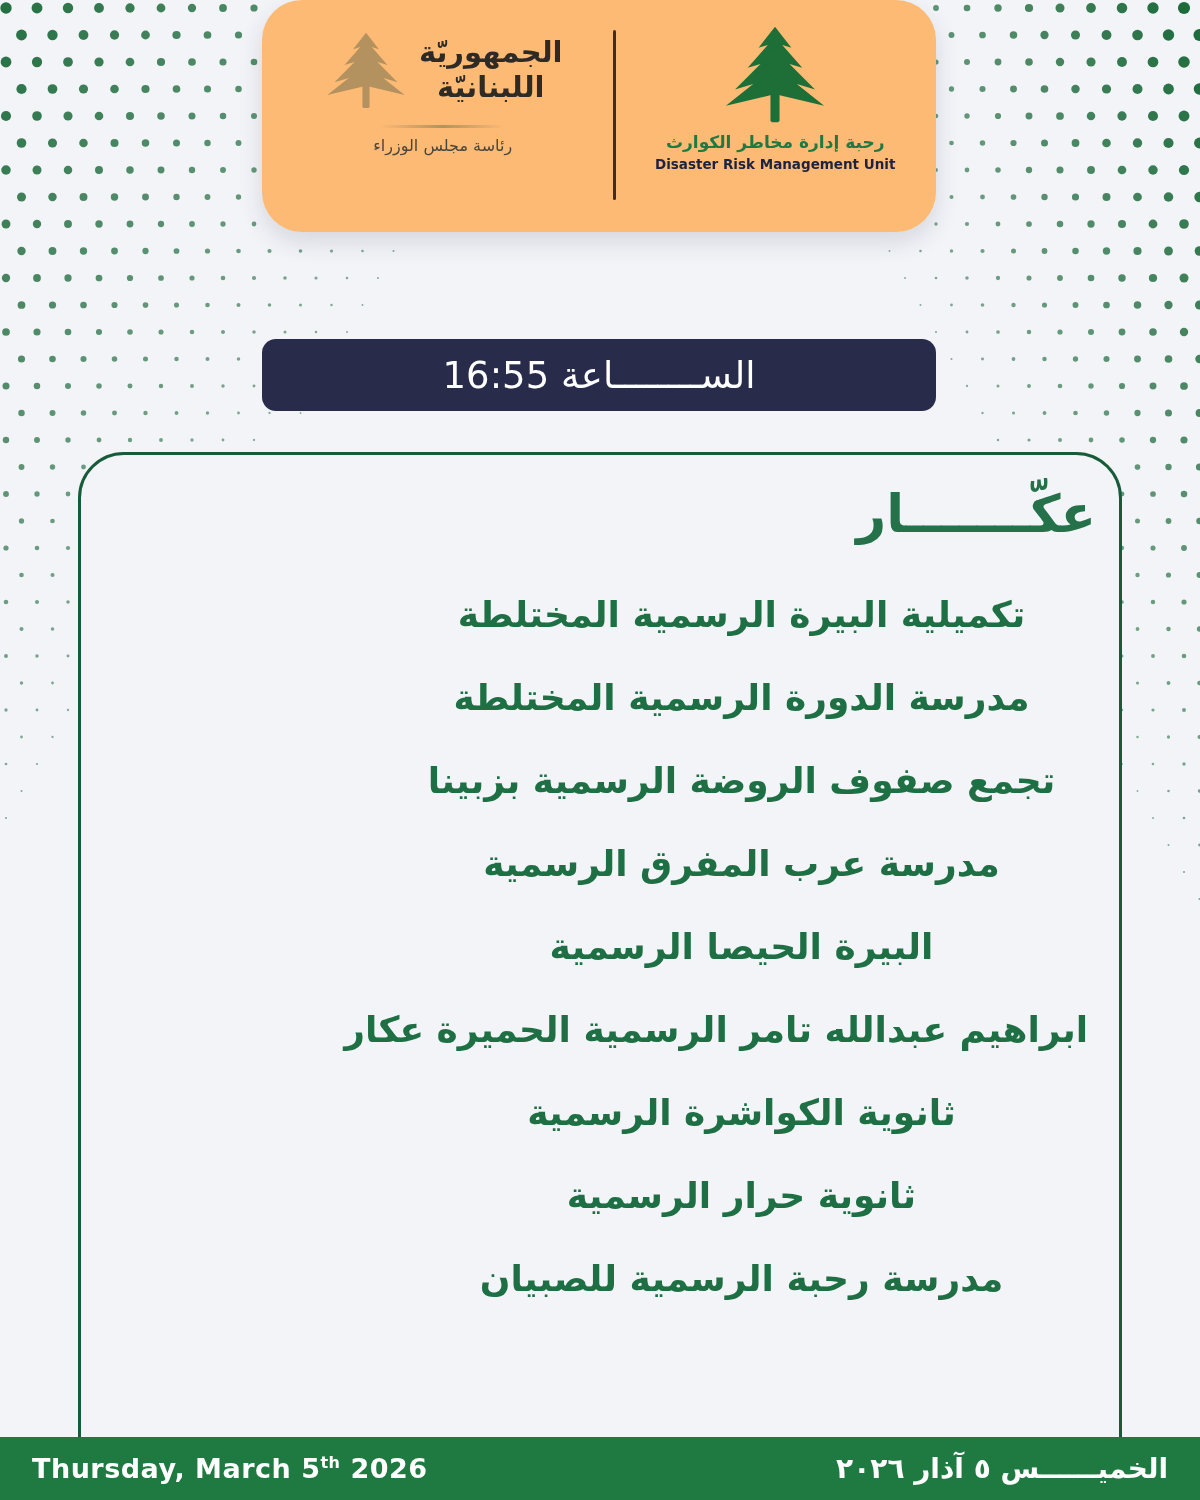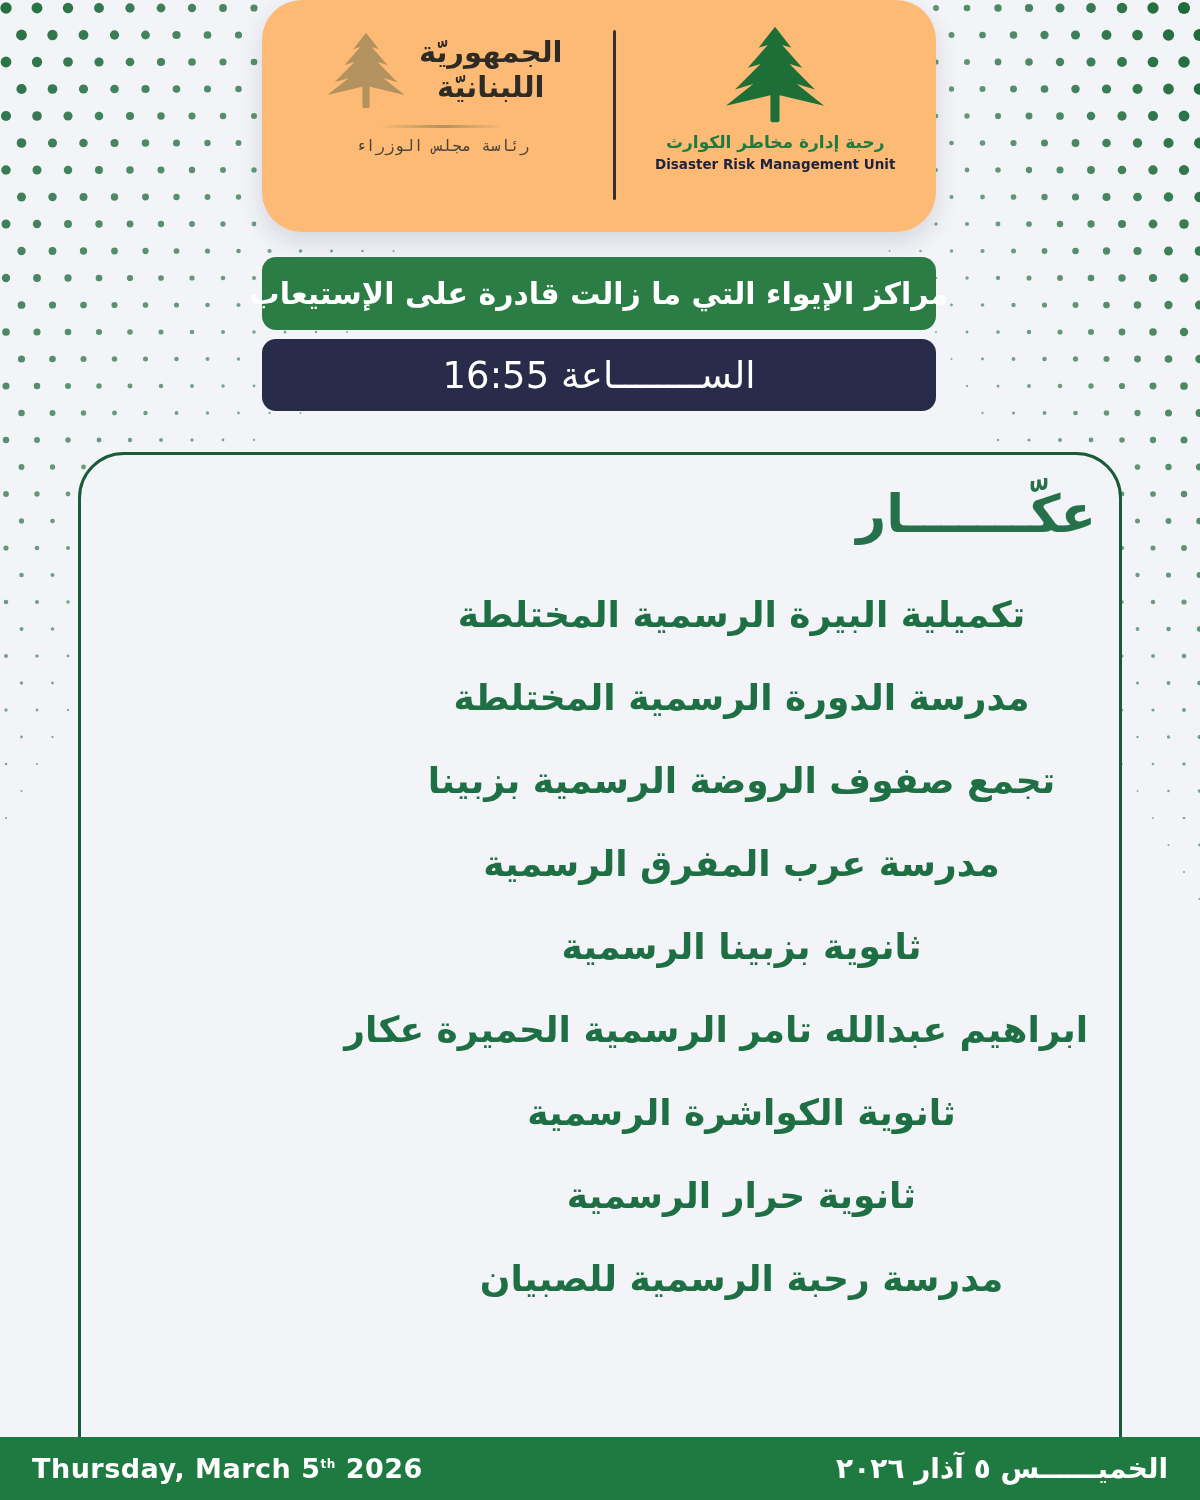--- a/index.html
+++ b/index.html
@@ -15,21 +15,21 @@
 
   
   .card{position:absolute;left:262px;top:0;width:674px;height:232px;background:#fdba74;
         border-radius:40px;box-shadow:0 10px 24px rgba(30,40,60,.14);z-index:2;
         display:flex;align-items:stretch;padding:22px 28px 14px 28px;}
   .logo-left{flex:1.15;display:flex;flex-direction:column;align-items:center;justify-content:flex-start;}
   .logo-left-row{display:flex;flex-direction:row;align-items:center;gap:10px;direction:rtl;}
   .calligraphy{text-align:center;color:var(--calligraphy);font-weight:700;font-size:29px;line-height:1.2;}
   .gold-rule{width:125px;height:3px;border-radius:2px;margin:7px 0 8px 0;
              background:linear-gradient(90deg,rgba(179,146,95,0) 0%,var(--gold) 50%,rgba(179,146,95,0) 100%);}
-  .pcm-subtitle{font-size:16px;font-weight:400;color:#4a453c;direction:rtl;font-family:Liberation Mono, monospace;}
+  .pcm-subtitle{font-size:16px;font-weight:400;color:#4a453c;direction:rtl;}
   .card-divider{width:3px;background:#35302b;border-radius:2px;margin:8px 26px 18px 18px;}
   .logo-right{flex:1;display:flex;flex-direction:column;align-items:center;justify-content:flex-start;padding-top:2px;}
   .drm-ar{color:#1f7a42;font-weight:700;font-size:17px;margin-top:8px;direction:rtl;white-space:nowrap;}
   .drm-en{color:var(--logo-navy);font-weight:700;font-size:13.5px;margin-top:4px;white-space:nowrap;}
   .cedar{display:block;}
   .cedar-gold path,.cedar-gold rect{fill:var(--gold);}
   .cedar-green path,.cedar-green rect{fill:#1e6e38;}
 
   
   .banner{position:absolute;left:262px;width:674px;display:flex;align-items:center;justify-content:center;
@@ -43,21 +43,21 @@
               padding:22px 23px 10px 14px;direction:rtl;}
   .region-title{text-align:right;color:#25714a;font-size:52px;font-weight:700;line-height:1.45;height:96px;}
   .center-list{display:flex;flex-direction:column;direction:rtl;padding-right:8px;padding-left:300px;}
   .center-item{height:83px;line-height:83px;text-align:center;font-size:36px;font-weight:700;
                color:var(--item-green);white-space:nowrap;}
 
   
   .footer{position:absolute;left:0;top:1437px;width:1200px;height:63px;background:var(--footer-green);
           display:flex;align-items:center;justify-content:space-between;padding:0 32px;z-index:2;color:#fff;}
   .footer-en{font-size:27px;font-weight:700;letter-spacing:.5px;}
-  .footer-en sup{font-size:12px;}
+  .footer-en sup{font-size:16px;}
   .footer-ar{font-size:28px;font-weight:700;direction:rtl;}
 </style>
 </head>
 <body>
 
 <div class="page">
 
   <svg id="dots-bg" xmlns="http://www.w3.org/2000/svg">
       <circle cx="6" cy="8" r="5.70" fill="#1e6b3c" opacity="0.97"></circle>
       <circle cx="37" cy="8" r="5.44" fill="#1e6b3c" opacity="0.95"></circle>
@@ -635,32 +635,31 @@
     <div class="logo-right">
       <svg class="cedar cedar-green" width="114" height="100" viewBox="0 0 120 110">
         <path d="M60,3 L78,26 L68,23 L90,48 L76,44 L104,72 L84,66 L114,90 L64,78 L64,80 L56,80 L56,78 L6,90 L36,66 L16,72 L44,44 L30,48 L52,23 L42,26 Z"></path>
         <rect x="55" y="76" width="10" height="32" rx="2"></rect>
       </svg>
       <div class="drm-ar">رحبة إدارة مخاطر الكوارث</div>
       <div class="drm-en">Disaster Risk Management Unit</div>
     </div>
   </div>
 
-  <div class="banner banner-title">مراكز الإيواء التي ما زالت قادرة على الإستيعاب</div>
 
   <div class="banner banner-time">الســــــــاعة 16:55</div>
 
   <div class="region-box">
     <div class="region-title">عكّـــــــار</div>
     <div class="center-list">
       <div class="center-item">تكميلية البيرة الرسمية المختلطة</div>
         <div class="center-item">مدرسة الدورة الرسمية المختلطة</div>
         <div class="center-item">تجمع صفوف الروضة الرسمية بزبينا</div>
         <div class="center-item">مدرسة عرب المفرق الرسمية</div>
-        <div class="center-item">ثانوية بزبينا الرسمية</div>
+        <div class="center-item">البيرة الحيصا الرسمية</div>
         <div class="center-item">ابراهيم عبدالله تامر الرسمية الحميرة عكار</div>
         <div class="center-item">ثانوية الكواشرة الرسمية</div>
         <div class="center-item">ثانوية حرار الرسمية</div>
         <div class="center-item">مدرسة رحبة الرسمية للصبيان</div>
     </div>
   </div>
 
   <div class="footer">
     <div class="footer-en"><span>Thursday, March 5</span><sup>th</sup><span> 2026</span></div>
     <div class="footer-ar">الخميــــــس ٥ آذار ٢٠٢٦</div>

